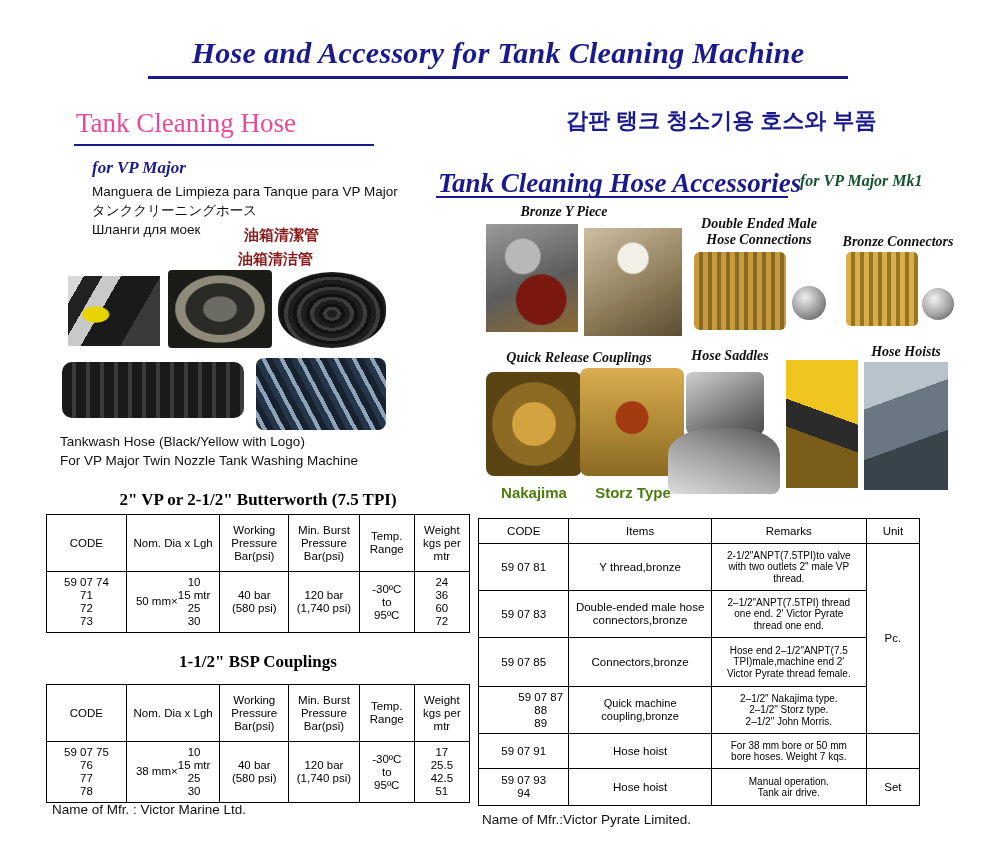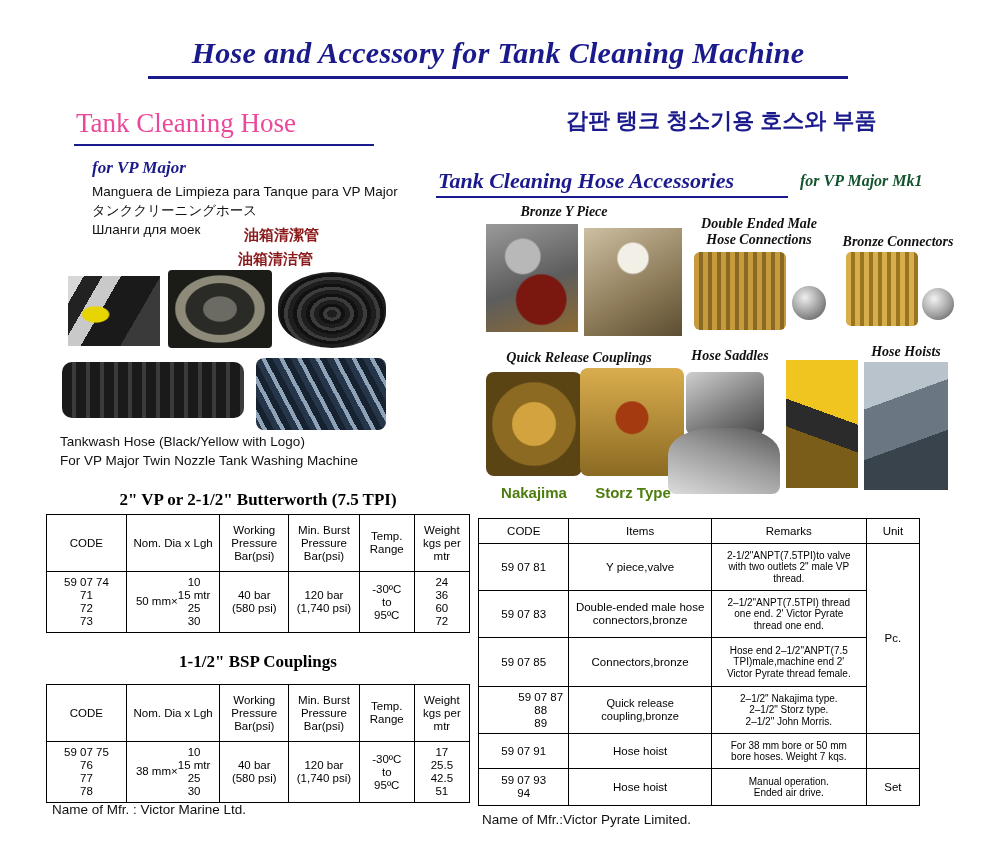--- a/index.html
+++ b/index.html
@@ -58,21 +58,21 @@
   }
 
   
   .kr-title{
     position:absolute;left:566px;top:106px;
     font-size:22px;font-weight:bold;color:#1a1a8c;
   }
   .right-title{
     position:absolute;left:438px;top:168px;
     font-family:"Liberation Serif", serif;
-    font-weight:bold;font-style:italic;font-size:22px;color:#1a1a8c;
+    font-weight:bold;font-style:italic;font-size:27px;color:#1a1a8c;
   }
   .right-title-rule{
     position:absolute;left:436px;top:196px;width:352px;height:2px;background:#1a1a8c;
   }
   .right-sub{
     position:absolute;left:800px;top:172px;
     font-family:"Liberation Serif", serif;
     font-weight:bold;font-style:italic;font-size:16px;color:#14532d;
   }
   .lbl{
@@ -323,21 +323,21 @@
   <table class="grid" style="left:478px;top:518px;width:442px;">
     <tbody>
         <tr>
       <th style="width:88px;height:22px;">CODE</th>
       <th style="width:140px;">Items</th>
       <th style="width:154px;">Remarks</th>
       <th style="width:50px;">Unit</th>
     </tr>
     <tr>
       <td class="code-cell" style="height:44px;">59 07 81</td>
-      <td class="multi">Y piece,valve</td>
+      <td class="multi">Y thread,bronze</td>
       <td class="multi" style="font-size:10px;line-height:11.5px;">2-1/2"ANPT(7.5TPI)to valve
 with two outlets 2" male VP
 thread.</td>
       <td rowspan="4">Pc.</td>
     </tr>
     <tr>
       <td class="code-cell" style="height:44px;">59 07 83</td>
       <td class="multi">Double-ended male hose
 connectors,bronze</td>
       <td class="multi" style="font-size:10px;line-height:11.5px;">2–1/2"ANPT(7.5TPI) thread
@@ -348,38 +348,38 @@
       <td class="code-cell" style="height:46px;">59 07 85</td>
       <td class="multi">Connectors,bronze</td>
       <td class="multi" style="font-size:10px;line-height:11.5px;">Hose end 2–1/2"ANPT(7.5
 TPI)male,machine end 2'
 Victor Pyrate thread female.</td>
     </tr>
     <tr>
       <td class="code-cell" style="height:44px;padding-left:36px;">59 07 87
 88
 89</td>
-      <td class="multi" style="font-size:11px;">Quick release coupling,bronze</td>
+      <td class="multi" style="font-size:11px;">Quick machine coupling,bronze</td>
       <td class="multi" style="font-size:10px;line-height:11.5px;">2–1/2" Nakajima type.
 2–1/2" Storz type.
 2–1/2" John Morris.</td>
     </tr>
     <tr>
       <td class="code-cell" style="height:32px;">59 07 91</td>
       <td class="multi">Hose hoist</td>
       <td class="multi" style="font-size:10px;line-height:11.5px;">For 38 mm bore or 50 mm
 bore hoses. Weight 7 kqs.</td>
       <td></td>
     </tr>
     <tr>
       <td class="code-cell" style="height:34px;">59 07 93
 94</td>
       <td class="multi">Hose hoist</td>
       <td class="multi" style="font-size:10px;line-height:11.5px;">Manual operation.
-Ended air drive.</td>
+Tank air drive.</td>
       <td>Set</td>
     </tr>
   </tbody>
     </table>
 
   <div class="mfr" style="left:482px;top:812px;">Name of Mfr.:Victor Pyrate Limited.</div>
 
 </div>
 
 </body></html>

